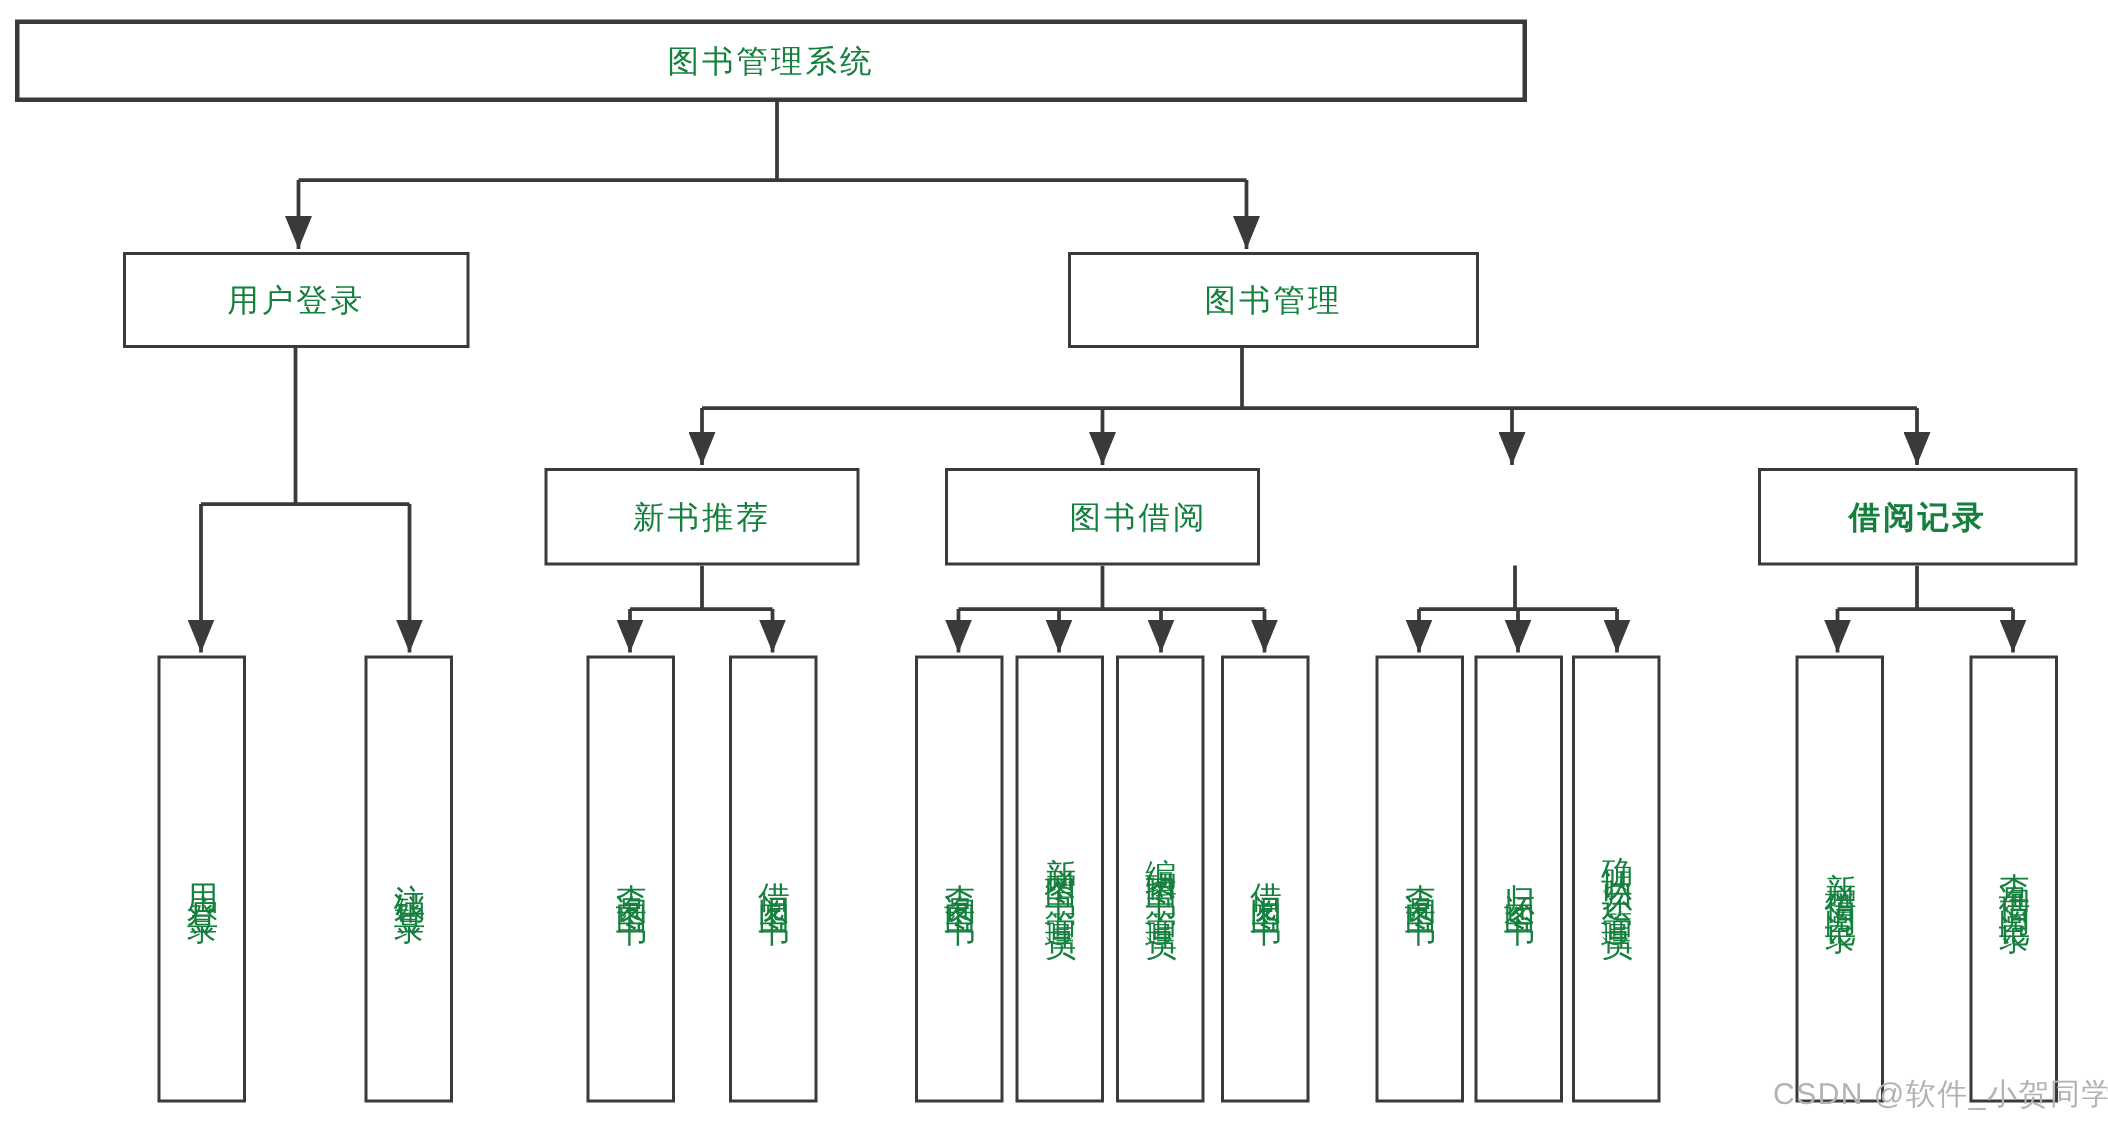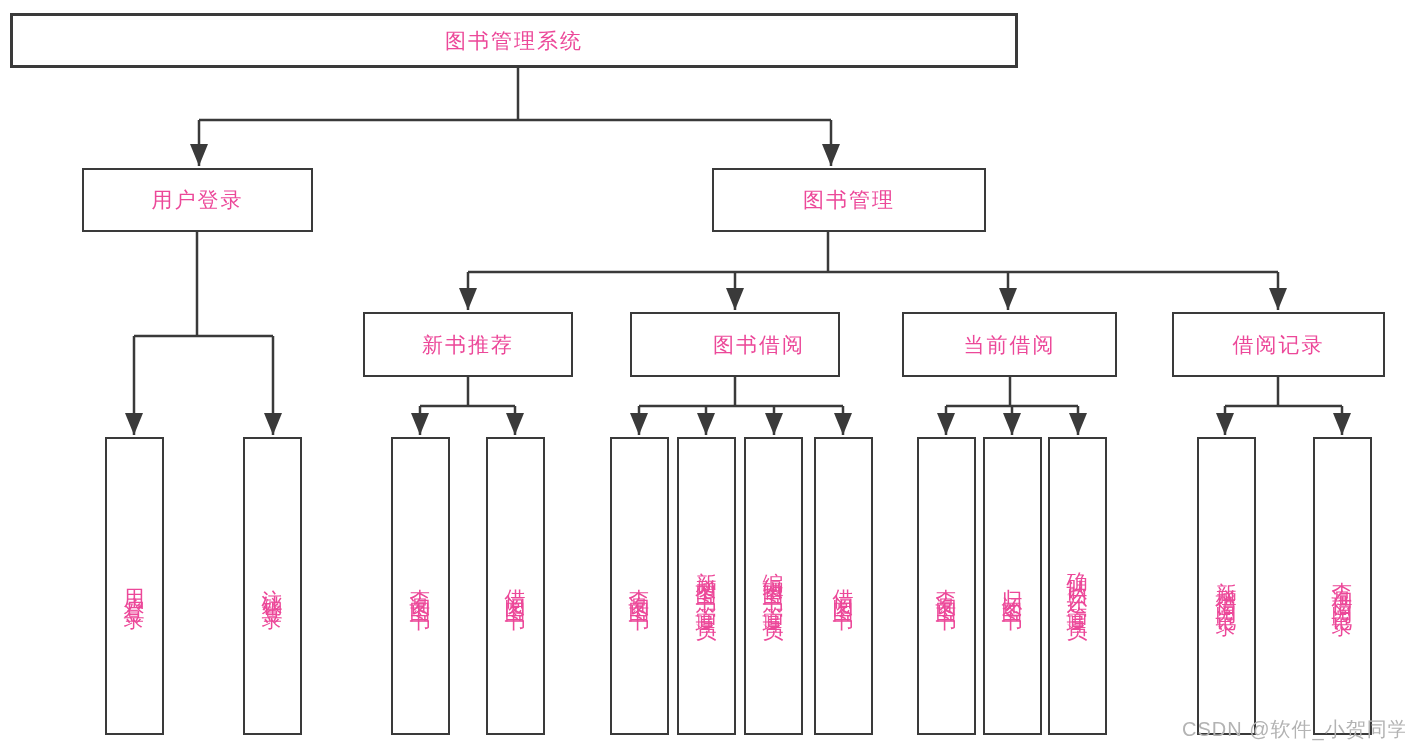--- a/index.html
+++ b/index.html
@@ -10,21 +10,21 @@
     overflow: hidden;
     font-family: "Liberation Sans", "DejaVu Sans", sans-serif;
   }
   #stage { position: absolute; inset: 0; width: 1405px; height: 747px; }
   svg.connectors { position: absolute; left: 0; top: 0; width: 1405px; height: 747px; }
 
   .node {
     position: absolute;
     border: 2px solid #3a3a3a;
     background: #ffffff;
-    color: #ec4899;
+    color: #15803d;
     display: flex;
     align-items: center;
     justify-content: center;
     text-align: right;
   }
   .node.h { font-size: 21px; letter-spacing: 2px; }
   .node.root { border-width: 3px; }
   .node.leaf {
     writing-mode: vertical-rl;
     text-orientation: mixed;
@@ -37,21 +37,21 @@
   
   .n-root  { left: 10px;  top: 13px;  width: 1008px; height: 55px; }
   
   .n-login { left: 82px;  top: 168px; width: 231px; height: 64px; }
   .n-mgmt  { left: 712px; top: 168px; width: 274px; height: 64px; }
   
   .n-l3    { top: 312px; height: 65px; }
   .n-rec   { left: 363px;  width: 210px; }
   .n-bor   { left: 630px;  width: 210px; padding-left: 48px; }
   .n-cur   { left: 902px;  width: 215px; }
-  .n-hist  { left: 1172px; width: 213px; }
+  .n-hist  { left: 1172px; width: 213px; font-weight: bold; }
   
   .leaf    { top: 437px; width: 59px; height: 298px; }
   .x-105  { left: 105px; }  .x-243  { left: 243px; }
   .x-391  { left: 391px; }  .x-486  { left: 486px; }
   .x-610  { left: 610px; }  .x-677  { left: 677px; }
   .x-744  { left: 744px; }  .x-814  { left: 814px; }
   .x-917  { left: 917px; }  .x-983  { left: 983px; }
   .x-1048 { left: 1048px; } .x-1197 { left: 1197px; }
   .x-1313 { left: 1313px; }
 
@@ -120,21 +120,20 @@
     </g>
   </svg>
 
   <div class="node h root n-root">图书管理系统</div>
 
   <div class="node h n-login">用户登录</div>
   <div class="node h n-mgmt">图书管理</div>
 
   <div class="node h n-l3 n-rec">新书推荐</div>
   <div class="node h n-l3 n-bor">图书借阅</div>
-  <div class="node h n-l3 n-cur">当前借阅</div>
   <div class="node h n-l3 n-hist">借阅记录</div>
 
   <div class="node leaf x-105">用户登录</div>
   <div class="node leaf x-243">注销登录</div>
 
   <div class="node leaf x-391">查询图书</div>
   <div class="node leaf x-486">借阅图书</div>
 
   <div class="node leaf x-610">查询图书</div>
   <div class="node leaf x-677">新增图书（管理员）</div>

